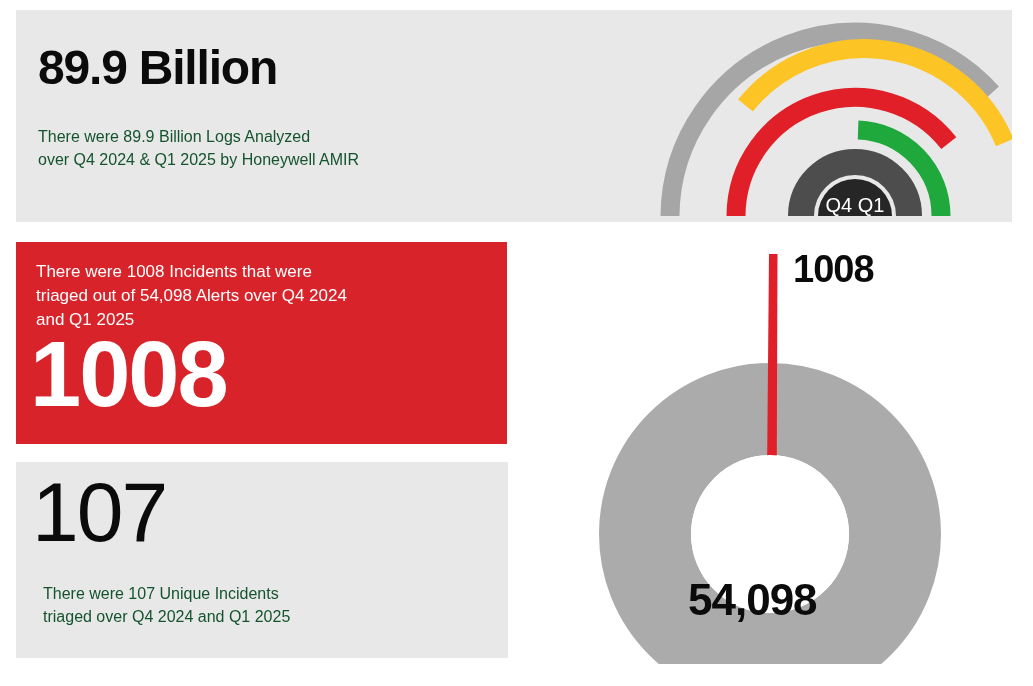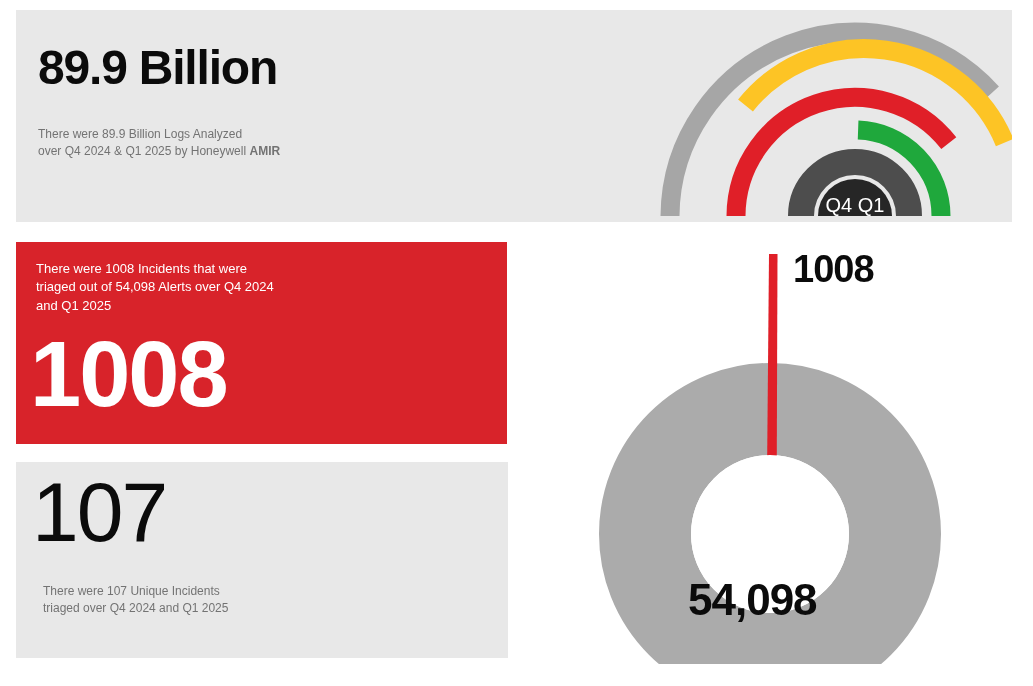--- a/index.html
+++ b/index.html
@@ -23,29 +23,29 @@
     position:absolute;
     font-weight:800;
     color:#0b0b0b;
     letter-spacing:-1.2px;
     line-height:1;
     white-space:nowrap;
   }
   #hero-number{left:38px;top:44px;font-size:48px;}
   .body-text{
     position:absolute;
-    font-size:12px;
+    font-size:16px;
     line-height:1.42;
-    color:#737373;
+    color:#14532d;
     white-space:pre-line;
   }
   #hero-sub{left:38px;top:126px;width:600px;}
-  #hero-sub b{font-weight:700;}
+  #hero-sub b{font-weight:400;}
 
-  #red-sub{left:36px;top:260px;width:420px;color:#ffffff;font-size:13px;line-height:1.42;}
+  #red-sub{left:36px;top:260px;width:420px;color:#ffffff;font-size:17px;line-height:1.42;}
   #red-number{
     position:absolute;left:30px;top:328px;
     font-size:92px;font-weight:800;color:#ffffff;
     letter-spacing:-2px;line-height:1;
   }
 
   #gray-number{
     position:absolute;left:32px;top:470px;
     font-size:84px;font-weight:400;color:#0b0b0b;
     letter-spacing:-2px;line-height:1;

